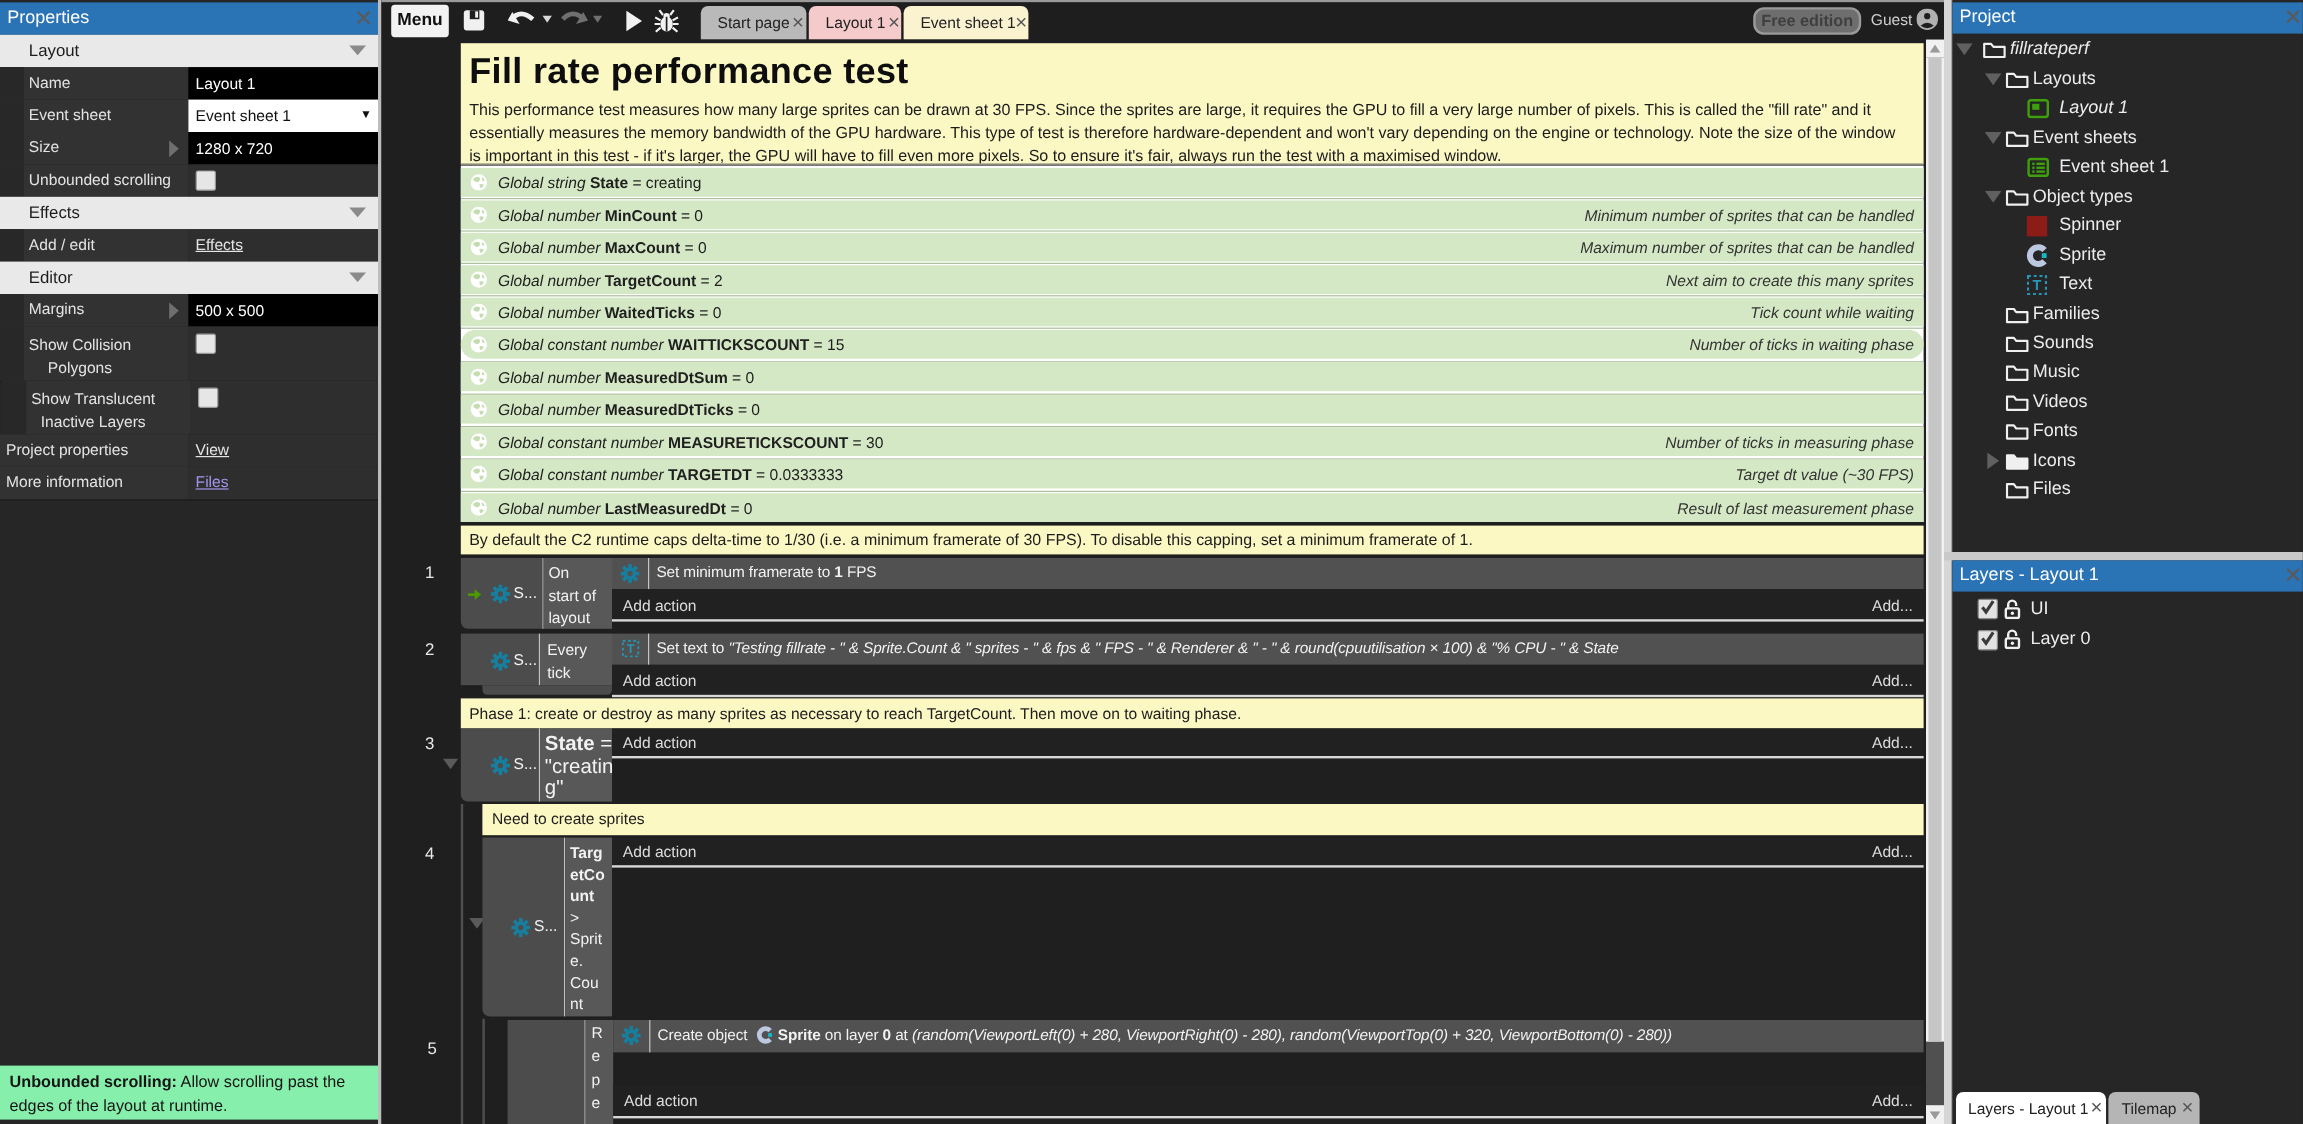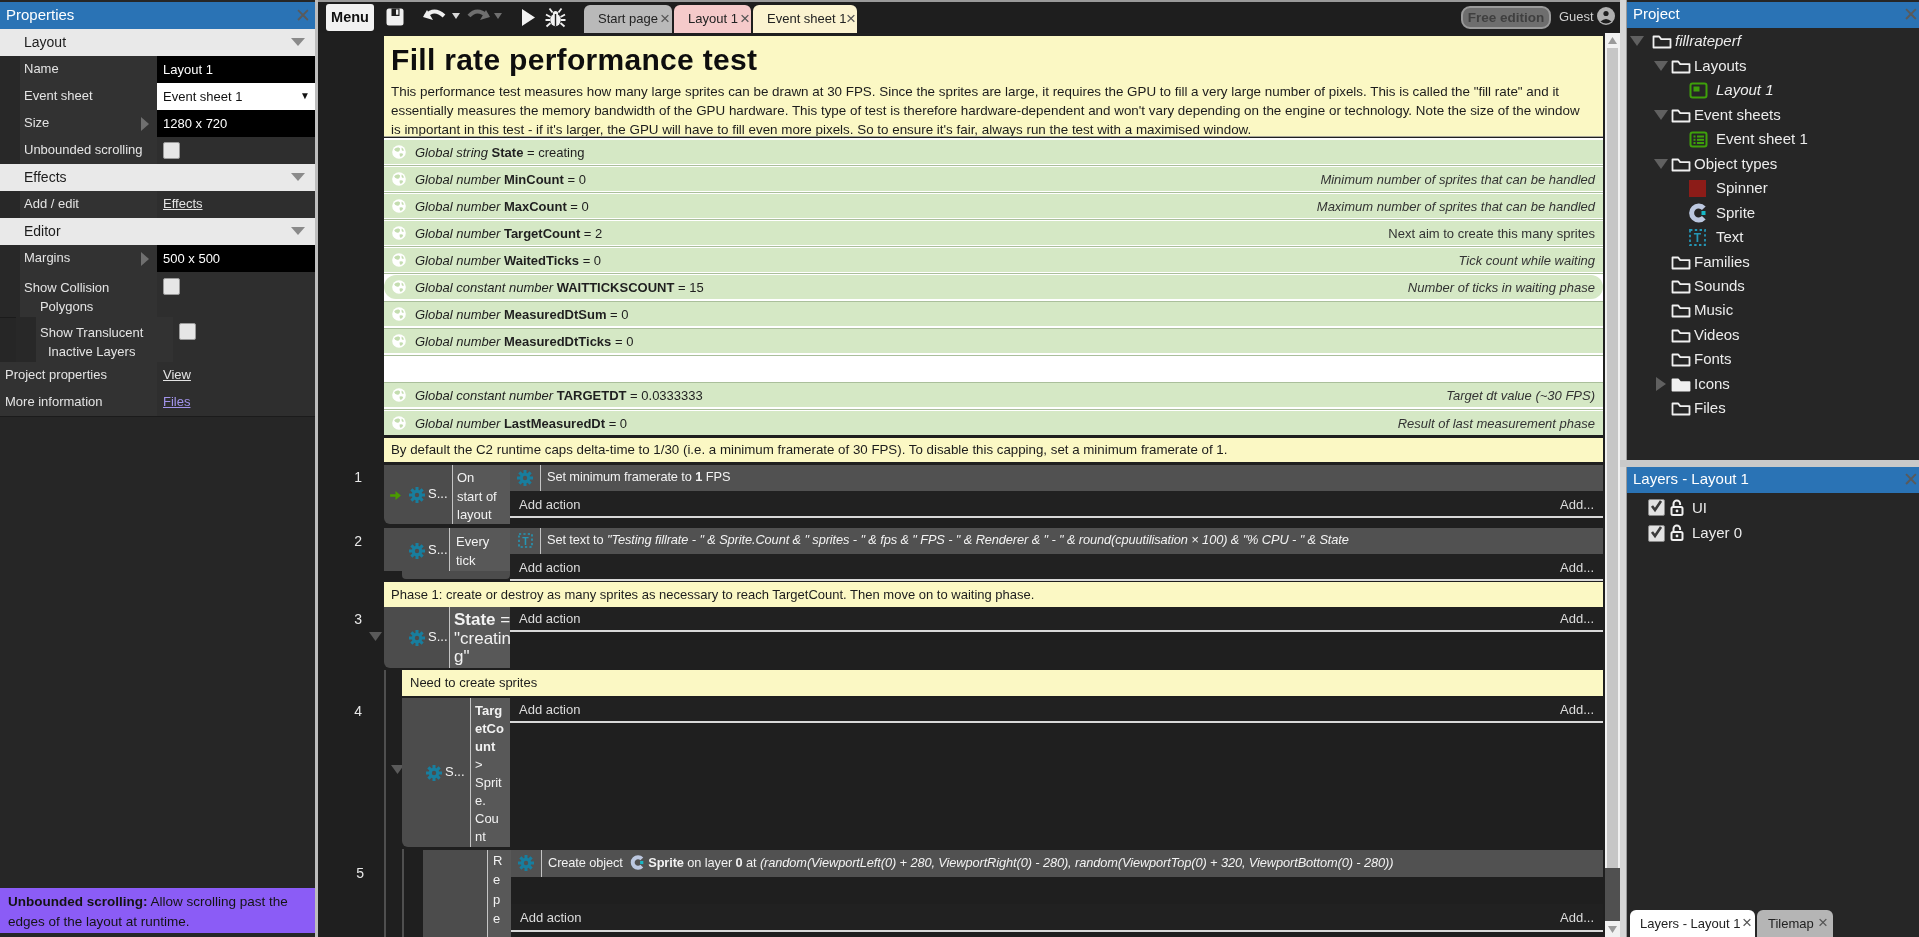--- a/index.html
+++ b/index.html
@@ -95,42 +95,42 @@
       <span class="abs lbl" style="left:163px;top:6px;color:#fff;">500 x 500</span>
     </div>
 
     <div class="abs row-sep" style="left:0;top:216px;width:315px;height:45px;">
       <div class="abs" style="left:0;top:0;width:157px;height:45px;background:#323232;border-left:20px solid #282828;box-sizing:border-box;"></div>
       <span class="abs lbl" style="left:24px;top:6px;line-height:19px;">Show Collision<br>Polygons</span>
       <div class="abs" style="left:157px;top:0;width:158px;height:45px;background:#2e2e2e;"></div>
       <div class="abs cb" style="left:163px;top:6px;"></div>
     </div>
 
-    <div class="abs row-sep" style="left:16px;top:261px;width:261px;height:45px;">
+    <div class="abs row-sep" style="left:2px;top:261px;width:261px;height:45px;">
       <div class="abs" style="left:0;top:0;width:157px;height:45px;background:#323232;border-left:20px solid #282828;box-sizing:border-box;"></div>
       <span class="abs lbl" style="left:24px;top:6px;line-height:19px;">Show Translucent<br>Inactive Layers</span>
       <div class="abs" style="left:157px;top:0;width:158px;height:45px;background:#2e2e2e;"></div>
       <div class="abs cb" style="left:163px;top:6px;"></div>
     </div>
 
     <div class="abs row-sep" style="left:0;top:306px;width:315px;height:27px;">
       <div class="abs" style="left:0;top:0;width:157px;height:27px;background:#323232;"></div>
       <span class="abs lbl" style="left:5px;top:5px;">Project properties</span>
       <div class="abs" style="left:157px;top:0;width:158px;height:27px;background:#2e2e2e;"></div>
       <span class="abs lbl" style="left:163px;top:5px;text-decoration:underline;">View</span>
     </div>
 
     <div class="abs row-sep" style="left:0;top:333px;width:315px;height:27px;">
       <div class="abs" style="left:0;top:0;width:157px;height:27px;background:#323232;"></div>
       <span class="abs lbl" style="left:5px;top:5px;">More information</span>
       <div class="abs" style="left:157px;top:0;width:158px;height:27px;background:#2e2e2e;"></div>
       <span class="abs lbl" style="left:163px;top:5px;text-decoration:underline;color:#a294ec;">Files</span>
     </div>
   </div>
-  <div class="abs" style="left:0;top:888px;width:307px;height:41px;background:#8b5cf6;color:#141414;font-size:13.5px;line-height:20px;padding:4px 0 0 8px;"><b>Unbounded scrolling:</b> Allow scrolling past the edges of the layout at runtime.</div>
+  <div class="abs" style="left:0;top:888px;width:307px;height:41px;background:#86efac;color:#141414;font-size:13.5px;line-height:20px;padding:4px 0 0 8px;"><b>Unbounded scrolling:</b> Allow scrolling past the edges of the layout at runtime.</div>
 </div>
 
 <div class="abs" style="left:315px;top:0;width:3px;height:937px;background:#bdbdbd;"></div>
 
 <div class="abs" id="center" style="left:318px;top:0;width:1302px;height:937px;background:#212121;">
   <div class="abs" style="left:0;top:0;width:1302px;height:2px;background:#9a9a9a;"></div>
   <div class="abs" id="toolbar" style="left:0;top:2px;width:1302px;height:31px;background:#1e1e1e;">
 
     <div class="abs" style="left:8px;top:2px;width:48px;height:27px;background:#f2f2f2;border-radius:3px;color:#111;font-size:14.5px;font-weight:700;text-align:center;line-height:27px;">Menu</div>
 
@@ -230,21 +230,21 @@
       </div>
       <div class="abs" style="left:0;top:81.2px;width:1219px;height:1px;background:#aabf9b;"></div>
       <div class="abs greenrow" style="left:0;top:82.8px;width:1219px;height:24px;">
         <svg class="abs" style="left:8px;top:5px;" width="14" height="14" viewBox="0 0 14 14">
             <circle cx="7" cy="7" r="6.8" fill="#fff"></circle>
             <path d="M2.2 4.2 Q4.2 1.8 6.8 2.6 Q8.8 3.3 7.8 5.2 Q6.8 7.2 4.6 6.6 Q2.8 6.1 2.2 4.2 Z" fill="#c4ddb0"></path>
             <path d="M7.6 8.6 Q9.6 7.8 11.2 9 Q10.6 11.4 8.6 11.9 Q7.2 10.4 7.6 8.6 Z" fill="#c4ddb0"></path>
             <path d="M9.8 2.6 Q11.4 3.6 11.9 5.4 Q10.8 6.2 9.8 5.2 Q9.2 3.9 9.8 2.6 Z" fill="#c4ddb0"></path>
           </svg>
         <span class="abs" style="left:31px;top:5px;white-space:nowrap;"><i>Global number</i> <b>TargetCount</b> = 2</span>
-        <span class="abs" style="right:8px;top:5px;color:#333;white-space:nowrap;">Next aim to create this many sprites</span>
+        <span class="abs" style="right:8px;top:5px;font-style:italic;color:#333;white-space:nowrap;">Next aim to create this many sprites</span>
       </div>
       <div class="abs" style="left:0;top:108.3px;width:1219px;height:1px;background:#aabf9b;"></div>
       <div class="abs greenrow" style="left:0;top:109.9px;width:1219px;height:24px;">
         <svg class="abs" style="left:8px;top:5px;" width="14" height="14" viewBox="0 0 14 14">
             <circle cx="7" cy="7" r="6.8" fill="#fff"></circle>
             <path d="M2.2 4.2 Q4.2 1.8 6.8 2.6 Q8.8 3.3 7.8 5.2 Q6.8 7.2 4.6 6.6 Q2.8 6.1 2.2 4.2 Z" fill="#c4ddb0"></path>
             <path d="M7.6 8.6 Q9.6 7.8 11.2 9 Q10.6 11.4 8.6 11.9 Q7.2 10.4 7.6 8.6 Z" fill="#c4ddb0"></path>
             <path d="M9.8 2.6 Q11.4 3.6 11.9 5.4 Q10.8 6.2 9.8 5.2 Q9.2 3.9 9.8 2.6 Z" fill="#c4ddb0"></path>
           </svg>
         <span class="abs" style="left:31px;top:5px;white-space:nowrap;"><i>Global number</i> <b>WaitedTicks</b> = 0</span>
@@ -275,20 +275,30 @@
       <div class="abs greenrow" style="left:0;top:191.2px;width:1219px;height:24px;">
         <svg class="abs" style="left:8px;top:5px;" width="14" height="14" viewBox="0 0 14 14">
             <circle cx="7" cy="7" r="6.8" fill="#fff"></circle>
             <path d="M2.2 4.2 Q4.2 1.8 6.8 2.6 Q8.8 3.3 7.8 5.2 Q6.8 7.2 4.6 6.6 Q2.8 6.1 2.2 4.2 Z" fill="#c4ddb0"></path>
             <path d="M7.6 8.6 Q9.6 7.8 11.2 9 Q10.6 11.4 8.6 11.9 Q7.2 10.4 7.6 8.6 Z" fill="#c4ddb0"></path>
             <path d="M9.8 2.6 Q11.4 3.6 11.9 5.4 Q10.8 6.2 9.8 5.2 Q9.2 3.9 9.8 2.6 Z" fill="#c4ddb0"></path>
           </svg>
         <span class="abs" style="left:31px;top:5px;white-space:nowrap;"><i>Global number</i> <b>MeasuredDtTicks</b> = 0</span>
       </div>
       <div class="abs" style="left:0;top:216.7px;width:1219px;height:1px;background:#aabf9b;"></div>
+      <div class="abs greenrow" style="left:0;top:218.3px;width:1219px;height:24px;">
+        <svg class="abs" style="left:8px;top:5px;" width="14" height="14" viewBox="0 0 14 14">
+            <circle cx="7" cy="7" r="6.8" fill="#fff"></circle>
+            <path d="M2.2 4.2 Q4.2 1.8 6.8 2.6 Q8.8 3.3 7.8 5.2 Q6.8 7.2 4.6 6.6 Q2.8 6.1 2.2 4.2 Z" fill="#c4ddb0"></path>
+            <path d="M7.6 8.6 Q9.6 7.8 11.2 9 Q10.6 11.4 8.6 11.9 Q7.2 10.4 7.6 8.6 Z" fill="#c4ddb0"></path>
+            <path d="M9.8 2.6 Q11.4 3.6 11.9 5.4 Q10.8 6.2 9.8 5.2 Q9.2 3.9 9.8 2.6 Z" fill="#c4ddb0"></path>
+          </svg>
+        <span class="abs" style="left:31px;top:5px;white-space:nowrap;"><i>Global constant number</i> <b>MEASURETICKSCOUNT</b> = 30</span>
+        <span class="abs" style="right:8px;top:5px;font-style:italic;color:#333;white-space:nowrap;">Number of ticks in measuring phase</span>
+      </div>
       <div class="abs" style="left:0;top:243.8px;width:1219px;height:1px;background:#aabf9b;"></div>
       <div class="abs greenrow" style="left:0;top:245.4px;width:1219px;height:24px;">
         <svg class="abs" style="left:8px;top:5px;" width="14" height="14" viewBox="0 0 14 14">
             <circle cx="7" cy="7" r="6.8" fill="#fff"></circle>
             <path d="M2.2 4.2 Q4.2 1.8 6.8 2.6 Q8.8 3.3 7.8 5.2 Q6.8 7.2 4.6 6.6 Q2.8 6.1 2.2 4.2 Z" fill="#c4ddb0"></path>
             <path d="M7.6 8.6 Q9.6 7.8 11.2 9 Q10.6 11.4 8.6 11.9 Q7.2 10.4 7.6 8.6 Z" fill="#c4ddb0"></path>
             <path d="M9.8 2.6 Q11.4 3.6 11.9 5.4 Q10.8 6.2 9.8 5.2 Q9.2 3.9 9.8 2.6 Z" fill="#c4ddb0"></path>
           </svg>
         <span class="abs" style="left:31px;top:5px;white-space:nowrap;"><i>Global constant number</i> <b>TARGETDT</b> = 0.0333333</span>
         <span class="abs" style="right:8px;top:5px;font-style:italic;color:#333;white-space:nowrap;">Target dt value (~30 FPS)</span>

